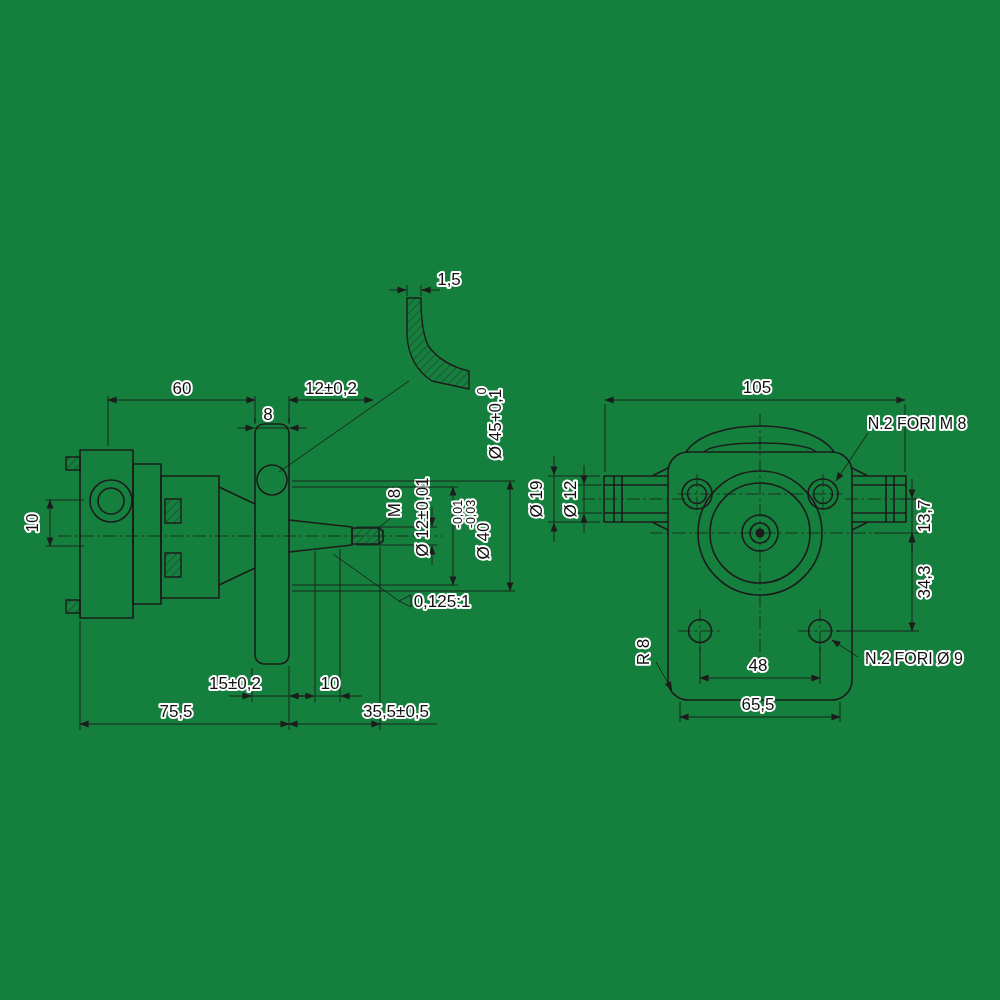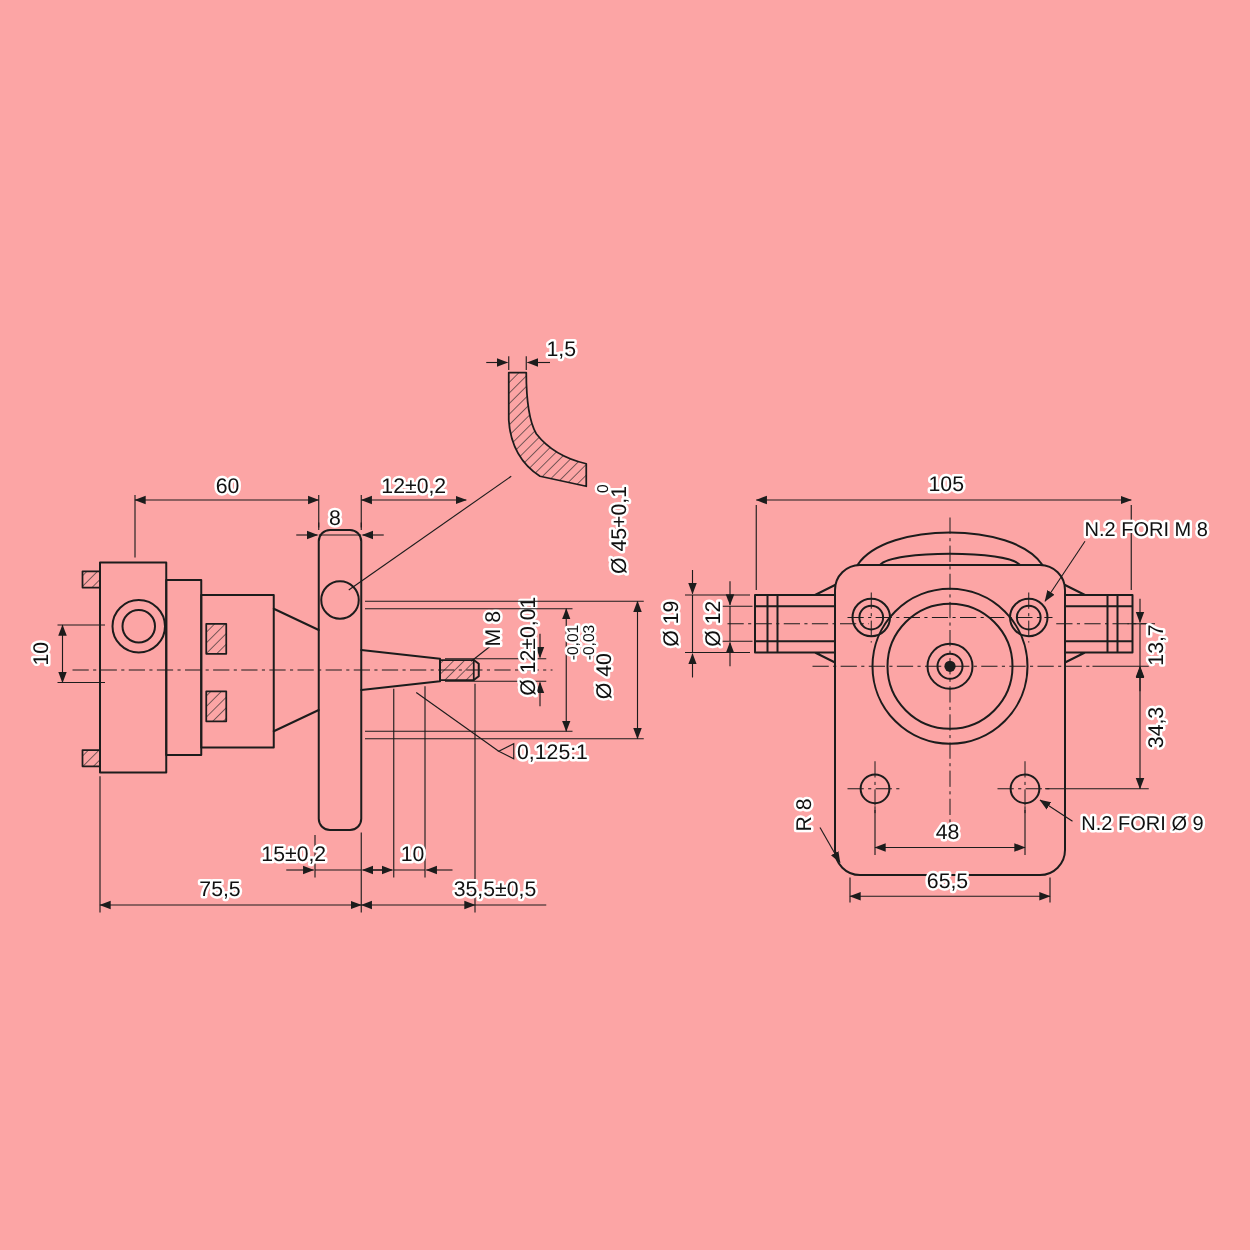--- a/index.html
+++ b/index.html
@@ -1,16 +1,16 @@
 <!DOCTYPE html>
 <html><head>
 <meta charset="utf-8">
 <style>
   html,body{margin:0;padding:0;background:#ffffff;}
-  .canvas{width:1000px;height:1000px;background:#fca5a5;position:relative;overflow:hidden;}
+  .canvas{width:1000px;height:1000px;background:#15803d;position:relative;overflow:hidden;}
   svg{display:block;}
   .ol{fill:none;stroke:#1c1c1c;stroke-width:1.6;stroke-linejoin:round;stroke-linecap:round;}
   .olh{fill:url(#hatch);stroke:#1c1c1c;stroke-width:1.4;stroke-linejoin:round;}
   .dl{fill:none;stroke:#1c1c1c;stroke-width:0.9;}
   .cl{fill:none;stroke:#1c1c1c;stroke-width:0.8;stroke-dasharray:13 3.5 2.5 3.5;}
   .t{font-family:"Liberation Sans",sans-serif;font-size:17px;fill:#111;text-anchor:middle;
      paint-order:stroke;stroke:#ffffff;stroke-width:4px;stroke-linejoin:round;}
   .ts{font-size:12.5px;}
   .tn{font-size:16px;}
 </style>

